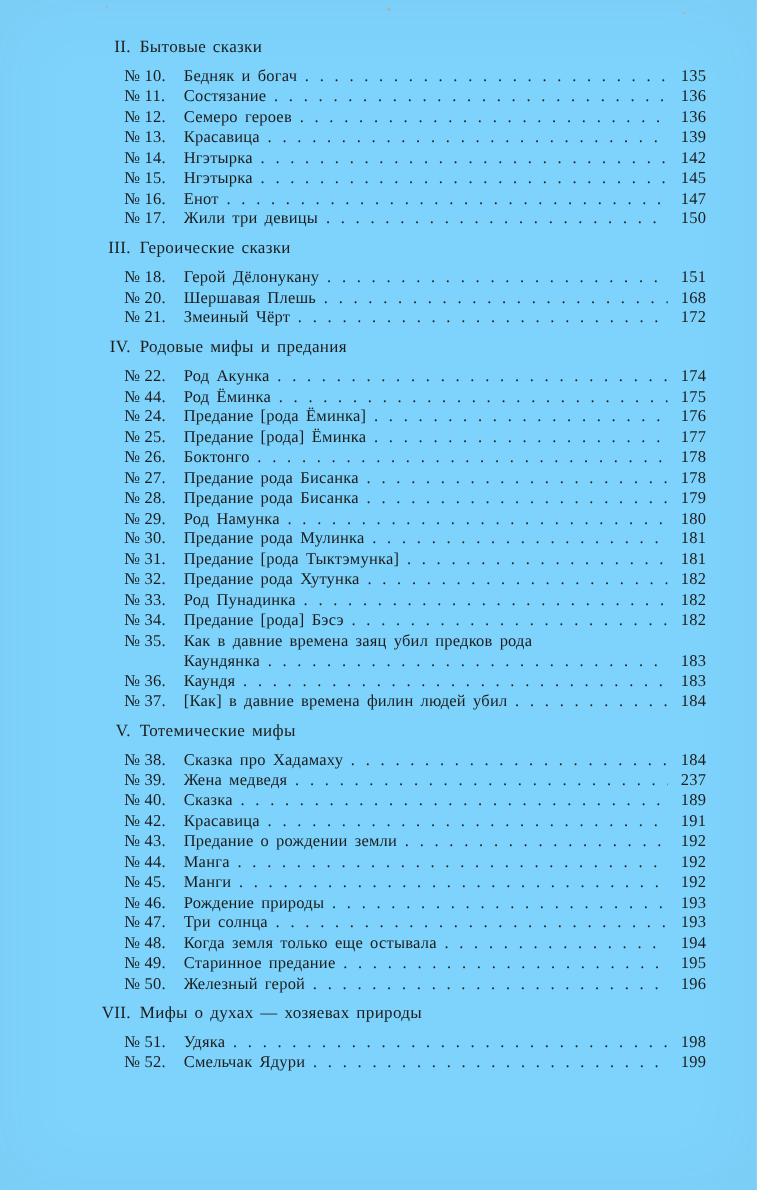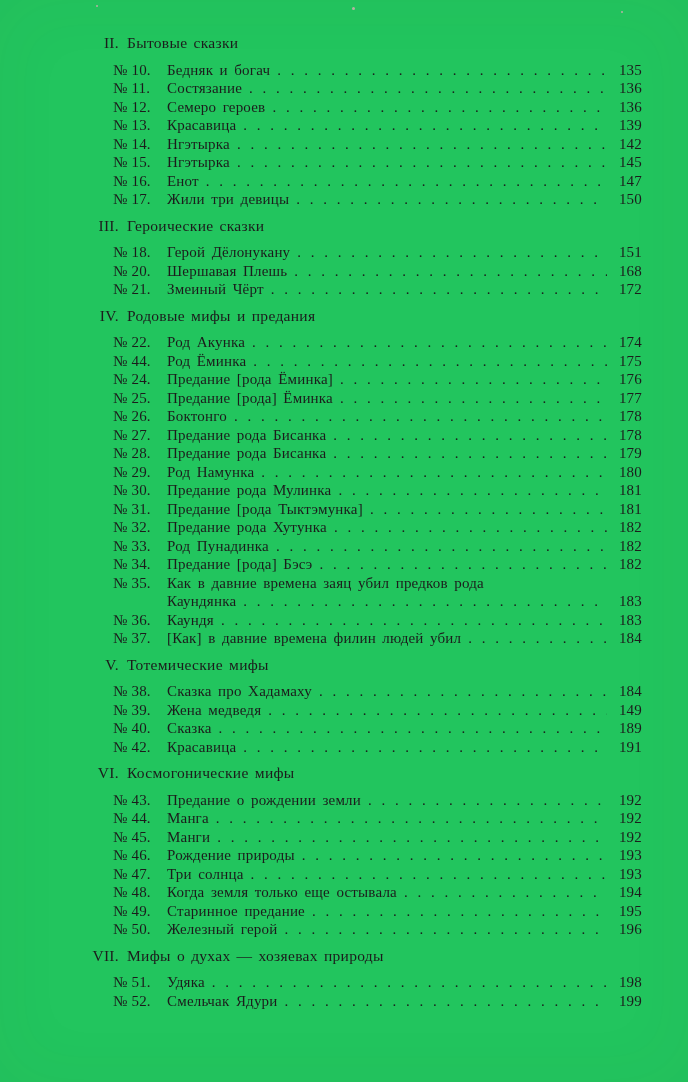--- a/index.html
+++ b/index.html
@@ -11,21 +11,21 @@
     height: 1082px;
     overflow: hidden;
     background: #f2f0ea;
     font-family: "Liberation Serif", "DejaVu Serif", serif;
   }
   .page {
     position: relative;
     width: 688px;
     height: 1082px;
     box-sizing: border-box;
-    background: #22c55e;
+    background: #7dd3fc;
     box-shadow: inset 0 0 70px rgba(80,70,50,0.05);
     padding: 26px 46px 0 85px;
     color: #1c1c1c;
   }
   .scan-speck {
     position: absolute;
     border-radius: 50%;
     background: #b7b1a3;
   }
   .section-heading {
@@ -314,42 +314,41 @@
     <span class="entry-num">№ 38.</span>
     <span class="entry-title">Сказка про Хадамаху</span>
     <span class="leader"></span>
     <span class="page-num">184</span>
   </div>
 
   <div class="toc-entry">
     <span class="entry-num">№ 39.</span>
     <span class="entry-title">Жена медведя</span>
     <span class="leader"></span>
-    <span class="page-num">149</span>
+    <span class="page-num">237</span>
   </div>
 
   <div class="toc-entry">
     <span class="entry-num">№ 40.</span>
     <span class="entry-title">Сказка</span>
     <span class="leader"></span>
     <span class="page-num">189</span>
   </div>
 
 
   <div class="toc-entry">
     <span class="entry-num">№ 42.</span>
     <span class="entry-title">Красавица</span>
     <span class="leader"></span>
     <span class="page-num">191</span>
   </div>
 </div>
   </section>
 
   <section class="toc-section">
-    <h2 class="section-heading"><span class="sec-num">VI.</span><span class="sec-title">Космогонические мифы</span></h2>
     <div class="entries">
   <div class="toc-entry">
     <span class="entry-num">№ 43.</span>
     <span class="entry-title">Предание о рождении земли</span>
     <span class="leader"></span>
     <span class="page-num">192</span>
   </div>
 
   <div class="toc-entry">
     <span class="entry-num">№ 44.</span>

